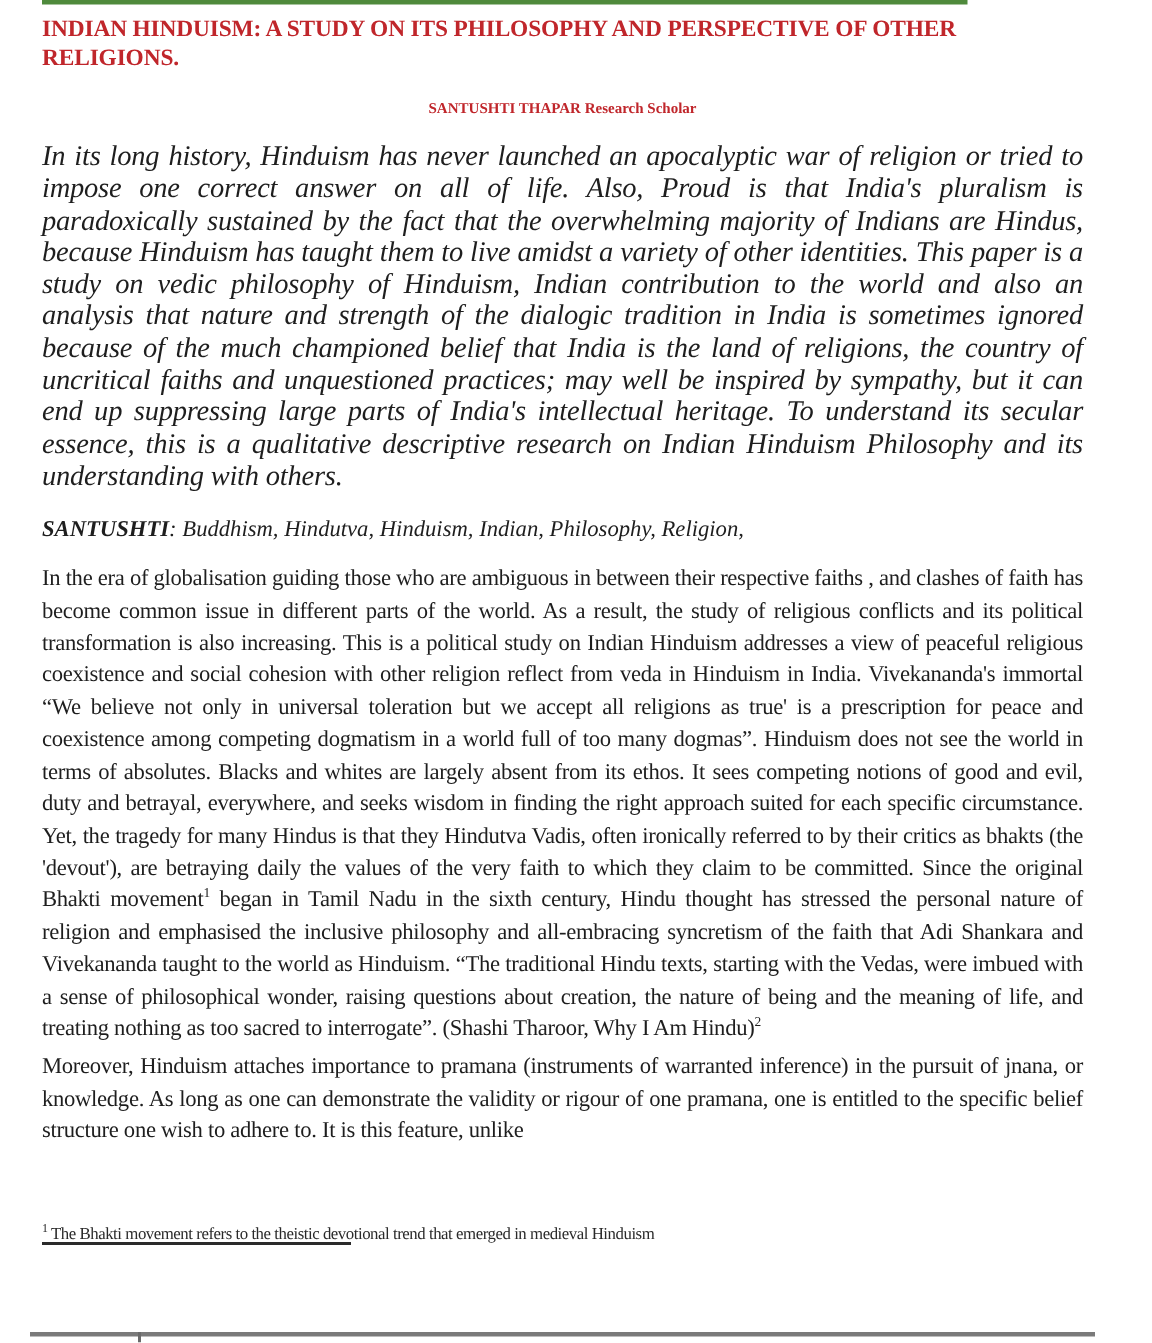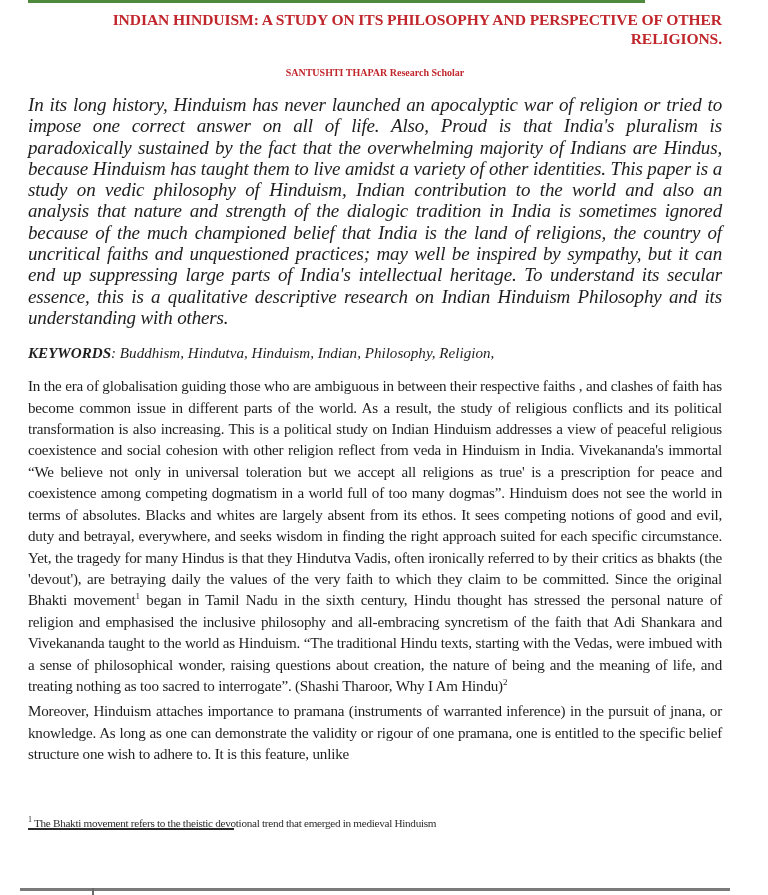--- a/index.html
+++ b/index.html
@@ -24,21 +24,21 @@
       background: #4f8a3c;
     }
     .page {
       position: absolute;
       left: 28px;
       top: 10px;
       width: 694px;
     }
     .title {
       margin: 0;
-      text-align: right;
+      text-align: left;
       color: #c0262b;
       font-weight: bold;
       font-size: 15.6px;
       line-height: 19px;
       letter-spacing: -0.1px;
     }
     .author {
       margin: 15px 0 0 0;
       text-align: center;
       color: #c0262b;
@@ -129,21 +129,21 @@
 <body>
 
 <div class="top-bar"></div>
 
 <div class="page">
   <h1 class="title">INDIAN HINDUISM: A STUDY ON ITS PHILOSOPHY AND PERSPECTIVE OF OTHER RELIGIONS.</h1>
   <p class="author">SANTUSHTI  THAPAR Research Scholar</p>
 
   <p class="abstract">In its long history, Hinduism has never launched an apocalyptic war of religion or tried to impose one correct answer on all of life. Also, Proud is that India's pluralism is paradoxically sustained by the fact that the overwhelming majority of Indians are Hindus, because Hinduism has taught them to live amidst a variety of other identities. This paper is a study on vedic philosophy of Hinduism, Indian contribution to the world and also an analysis that nature and strength of the dialogic tradition in India is sometimes ignored because of the much championed belief that India is the land of religions, the country of uncritical faiths and unquestioned practices; may well be inspired by sympathy, but it can end up suppressing large parts of India's intellectual heritage. To understand its secular essence, this is a qualitative descriptive research on Indian Hinduism Philosophy and its understanding with others.</p>
 
-  <p class="keywords"><span class="kw-label">KEYWORDS</span><span>: </span><span>Buddhism, Hindutva, Hinduism, Indian, Philosophy, Religion,</span></p>
+  <p class="keywords"><span class="kw-label">SANTUSHTI</span><span>: </span><span>Buddhism, Hindutva, Hinduism, Indian, Philosophy, Religion,</span></p>
 
   <p class="body-para"><span>In the era of globalisation guiding those who are ambiguous in between their respective faiths , and clashes of faith has become common issue in different parts of the world. As a result, the study of religious conflicts and its political transformation is also increasing. This is a political study on Indian Hinduism addresses a view of peaceful religious coexistence and social cohesion with other religion reflect from veda in Hinduism in India. Vivekananda's immortal “We believe not only in universal toleration but we accept all religions as true' is a prescription for peace and coexistence among competing dogmatism in a world full of too many dogmas”. Hinduism does not see the world in terms of absolutes. Blacks and whites are largely absent from its ethos. It sees competing notions of good and evil, duty and betrayal, everywhere, and seeks wisdom in finding the right approach suited for each specific circumstance. Yet, the tragedy for many Hindus is that they Hindutva Vadis, often ironically referred to by their critics as bhakts (the 'devout'), are betraying daily the values of the very faith to which they claim to be committed. Since the original Bhakti movement</span><sup>1</sup><span> began in Tamil Nadu in the sixth century, Hindu thought has stressed the personal nature of religion and emphasised the inclusive philosophy and all-embracing syncretism of the faith that Adi Shankara and Vivekananda taught to the world as Hinduism. “The traditional Hindu texts, starting with the Vedas, were imbued with a sense of philosophical wonder, raising questions about creation, the nature of being and the meaning of life, and treating nothing as too sacred to interrogate”. (Shashi Tharoor, Why I Am Hindu)</span><sup>2</sup></p>
 
   <p class="body-para second">Moreover, Hinduism attaches importance to pramana (instruments of warranted inference) in the pursuit of jnana, or knowledge. As long as one can demonstrate the validity or rigour of one pramana, one is entitled to the specific belief structure one wish to adhere to. It is this feature, unlike</p>
 </div>
 
 <div class="footnote-rule"></div>
 
 <div class="footnotes">
   <div class="fn"><sup>1</sup><span> The Bhakti movement refers to the theistic devotional trend that emerged in medieval Hinduism</span></div>

